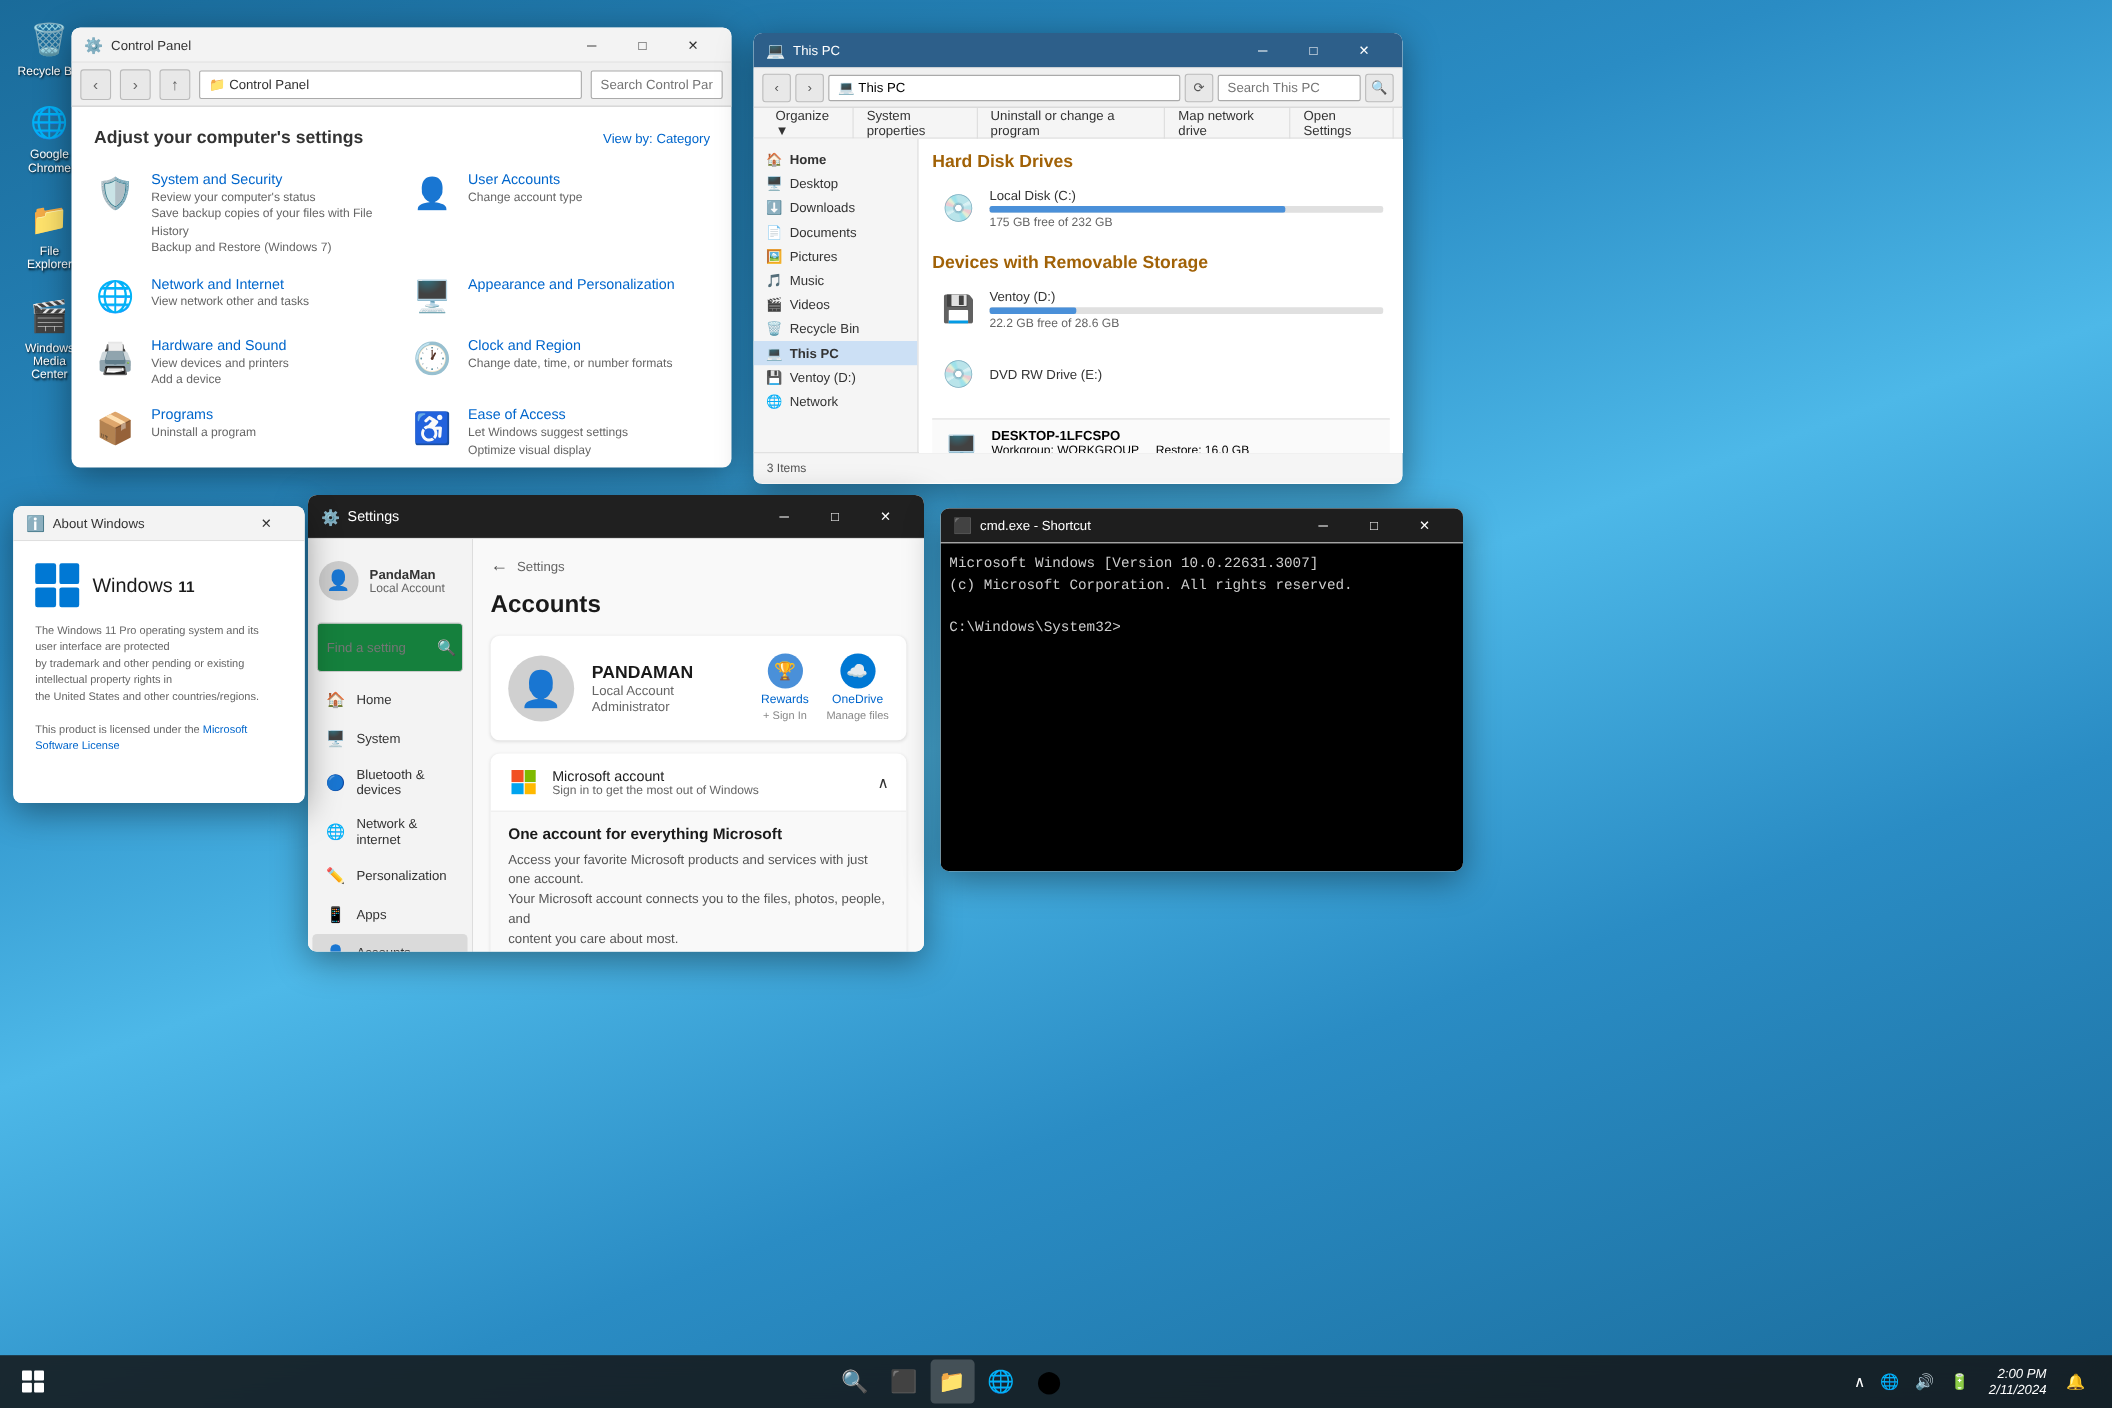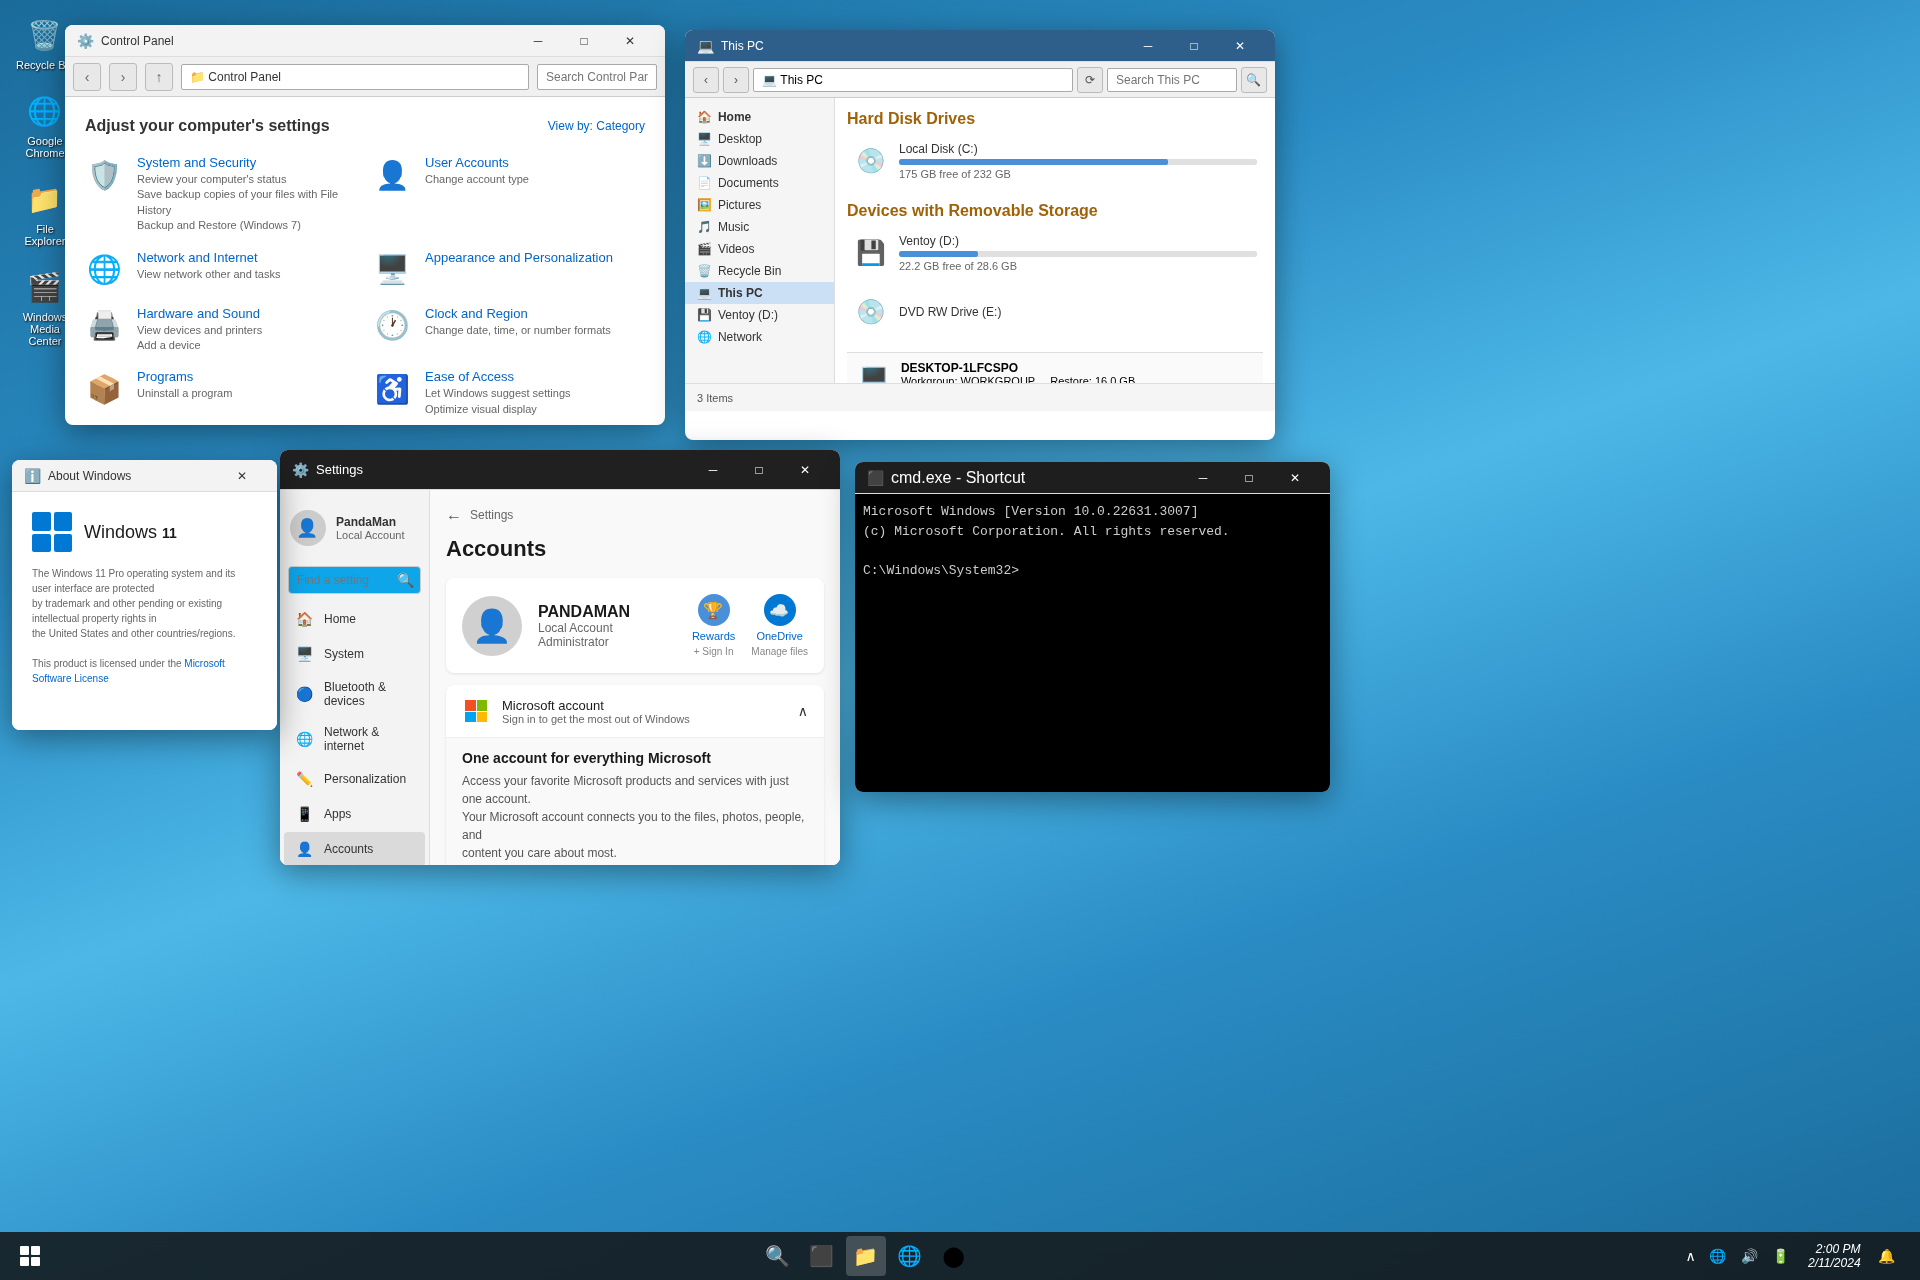--- a/index.html
+++ b/index.html
@@ -500,26 +500,26 @@
     .settings-user-info .user-type {
       font-size: 11px;
       color: #666;
     }
     .settings-search {
       margin: 8px 8px;
       position: relative;
     }
     .settings-search input {
       width: 100%;
-      height: 28px;
+      height: 45px;
       border: 1px solid #ccc;
       border-radius: 4px;
       padding: 0 28px 0 8px;
       font-size: 12px;
-      background: #0ea5e9;
+      background: #15803d;
     }
     .settings-search .search-icon-inner {
       position: absolute;
       right: 6px;
       top: 50%;
       transform: translateY(-50%);
       color: #888;
       font-size: 14px;
     }
     .settings-nav-item {
@@ -729,21 +729,21 @@
       top: 462px;
       left: 855px;
       width: 475px;
       height: 330px;
       z-index: 21;
     }
     .cmd-titlebar {
       background: #1e1e1e;
       height: 32px;
     }
-    .cmd-titlebar .window-title { color: white; font-size: 16px; }
+    .cmd-titlebar .window-title { color: white; font-size: 12px; }
     .cmd-titlebar .win-btn { color: white; }
     .cmd-body {
       background: black;
       color: #cccccc;
       padding: 8px;
       font-family: 'Consolas', 'Courier New', monospace;
       font-size: 13px;
       height: calc(100% - 32px);
       overflow-y: auto;
       line-height: 1.5;
@@ -891,20 +891,27 @@
     <div class="this-pc-toolbar">
       <div class="tp-nav-btn">‹</div>
       <div class="tp-nav-btn">›</div>
       <div class="tp-address">
         <span>💻</span>&nbsp;
         <span>This PC</span>
       </div>
       <div class="tp-nav-btn">⟳</div>
       <input class="tp-search" type="text" placeholder="Search This PC" style="">
       <div class="tp-nav-btn">🔍</div>
+    </div>
+    <div class="this-pc-menu">
+      <div class="tp-menu-btn">Organize ▼</div>
+      <div class="tp-menu-btn">System properties</div>
+      <div class="tp-menu-btn">Uninstall or change a program</div>
+      <div class="tp-menu-btn">Map network drive</div>
+      <div class="tp-menu-btn">Open Settings</div>
     </div>
     <div class="this-pc-body">
       <div class="this-pc-sidebar">
         <div class="tp-sidebar-item bold">
           <span>🏠</span>
           <span>Home</span>
         </div>
         <div class="tp-sidebar-item">
           <span>🖥️</span>
           <span>Desktop</span>

